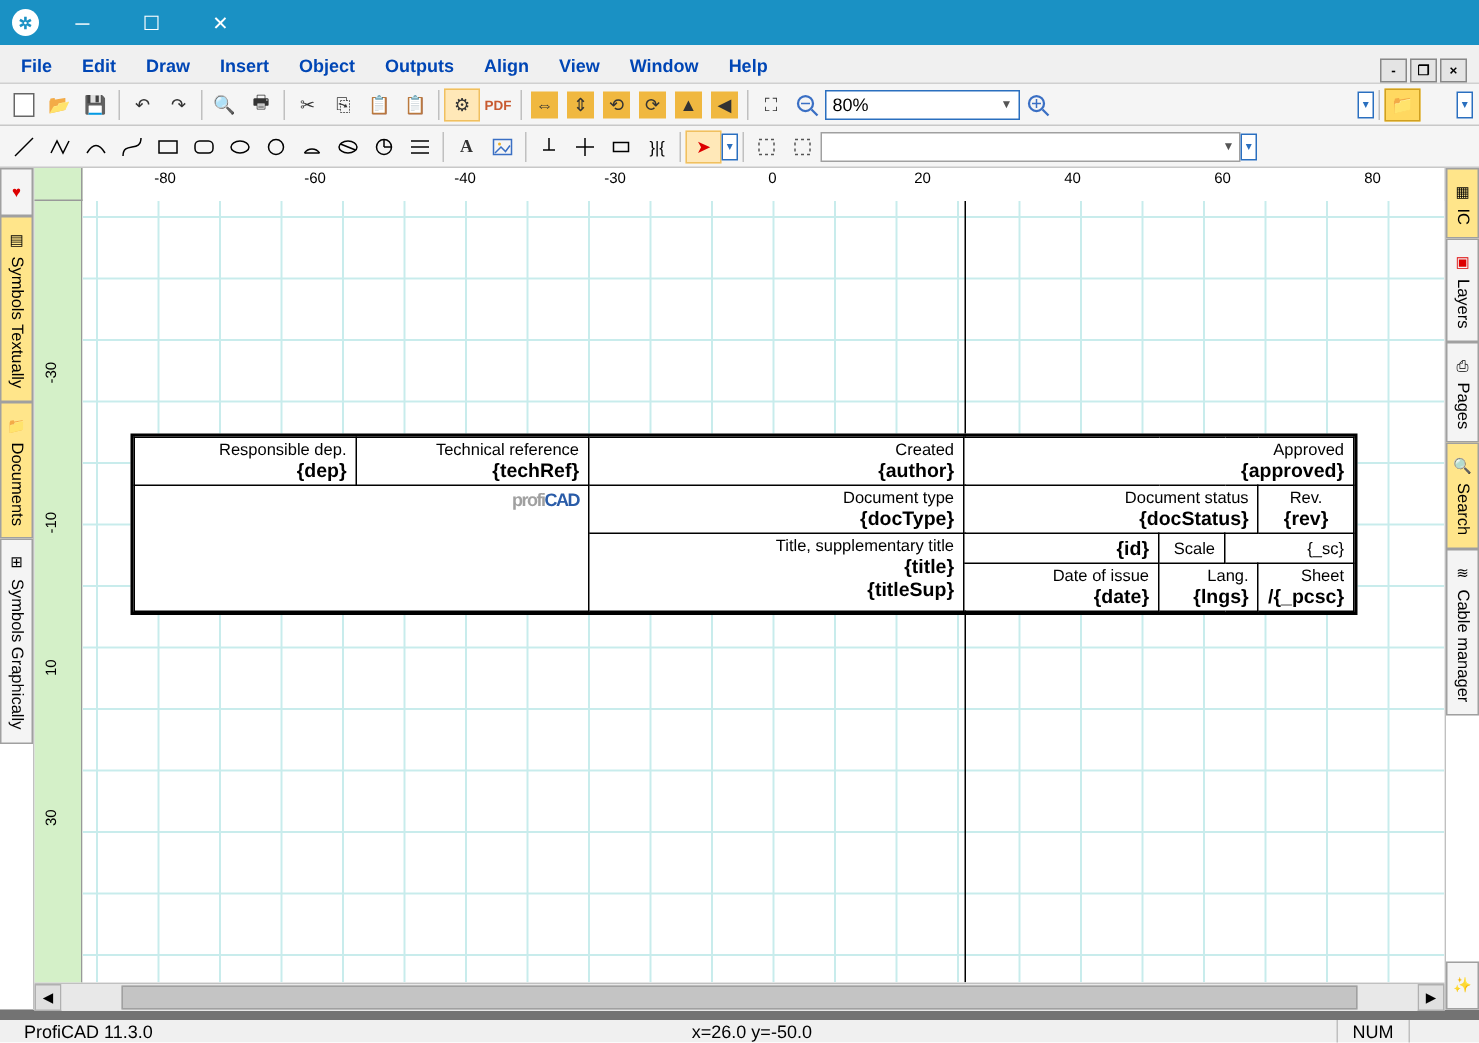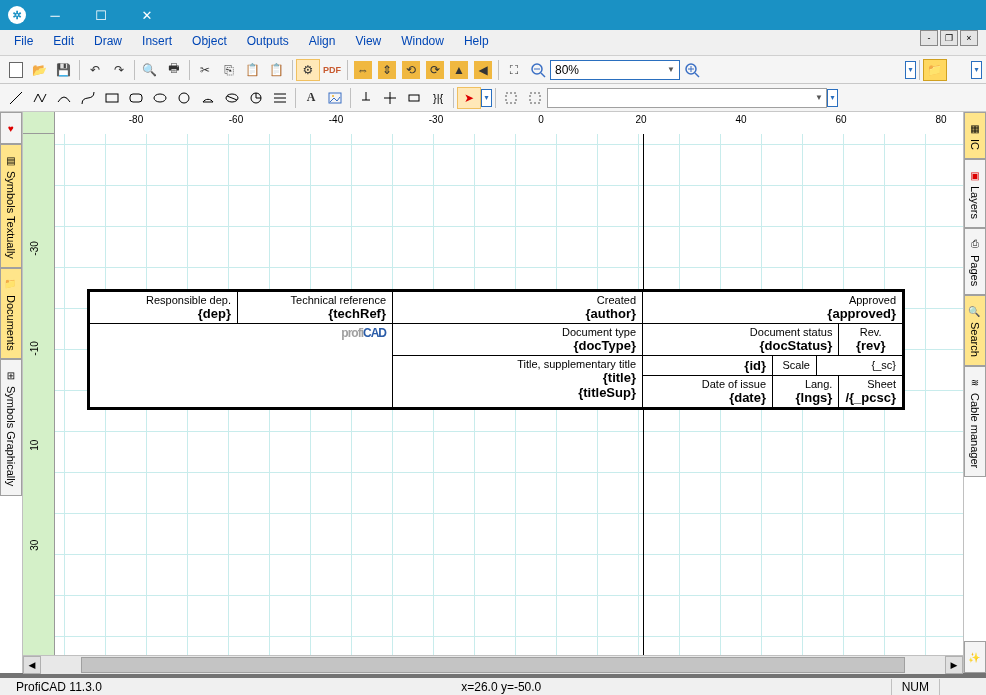--- a/index.html
+++ b/index.html
@@ -6,21 +6,21 @@
 html, body { width: 986px; height: 695px; overflow: hidden; background: #fff; }
 
 
 .titlebar { height: 30px; background: #1a91c4; display: flex; align-items: center; padding: 0 8px; color: #fff; font-size: 12px; }
 .titlebar .app-icon { width: 18px; height: 18px; background: #fff; border-radius: 50%; display: flex; align-items: center; justify-content: center; margin-right: 6px; color: #1a91c4; font-size: 11px; font-weight: bold; }
 .titlebar .title { flex: 1; }
 .titlebar .win-btns { display: flex; }
 .titlebar .win-btn { width: 46px; height: 30px; display: flex; align-items: center; justify-content: center; color: #fff; font-size: 13px; cursor: pointer; }
 
 
-.menubar { height: 26px; background: #f0f0f0; border-bottom: 1px solid #d0d0d0; display: flex; align-items: flex-start; padding: 0 4px; font-size: 12px; }
+.menubar { height: 26px; background: #f0f0f0; border-bottom: 1px solid #d0d0d0; display: flex; align-items: flex-end; padding: 0 4px; font-size: 12px; font-weight: bold; }
 .menubar .menu-item { padding: 4px 10px; color: #0046b5; cursor: pointer; }
 .menubar .mdi-btns { margin-left: auto; display: flex; gap: 2px; padding-right: 4px; }
 .menubar .mdi-btn { width: 18px; height: 16px; border: 1px solid #888; background: #e4e4e4; font-size: 9px; display: flex; align-items: center; justify-content: center; cursor: pointer; }
 
 
 .toolbar-row { height: 28px; background: #f5f5f5; border-bottom: 1px solid #c8c8c8; display: flex; align-items: center; padding: 0 4px; gap: 0; }
 .tb-btn { width: 24px; height: 22px; display: flex; align-items: center; justify-content: center; border: 1px solid transparent; cursor: pointer; font-size: 12px; color: #333; }
 .tb-btn.hl { background: #ffe8b8; border-color: #f0c060; }
 .tb-sep { width: 1px; height: 20px; background: #c0c0c0; margin: 0 3px; }
 .tb-zoom { width: 130px; height: 20px; border: 1px solid #2a6fbf; background: #fff; font-size: 12px; padding: 0 4px; display: flex; align-items: center; justify-content: space-between; }
@@ -42,21 +42,21 @@
 .workarea { display: flex; height: calc(695px - 30px - 26px - 28px - 28px - 22px); position: relative; }
 .left-tabs, .right-tabs { width: 22px; display: flex; flex-direction: column; }
 .vtab { writing-mode: vertical-rl; font-size: 11px; padding: 8px 2px; border: 1px solid #a0a0a0; background: #f4f4f4; cursor: pointer; display:flex; align-items:center; gap:4px; }
 .vtab.yellow { background: #ffe58a; }
 .vtab.spacer { flex: 1; border: none; background: transparent; }
 .vtab .tab-icon { width: 14px; height: 14px; writing-mode: horizontal-tb; font-size: 10px; display: inline-flex; align-items: center; justify-content: center; }
 
 .canvas-wrap { flex: 1; display: flex; flex-direction: column; background: #fff; border-left: 1px solid #c0c0c0; border-right: 1px solid #c0c0c0; }
 .ruler-corner { width: 32px; height: 22px; background: #d4f0c8; border-right:1px solid #999; border-bottom:1px solid #999; }
 .ruler-h { height: 22px; background: #d4f0c8; border-bottom:1px solid #999; position: relative; font-size: 10px; display:flex; }
-.ruler-h .tick { position: absolute; top: 2px; font-size: 10px; transform: translateX(-50%); margin-left: 26px; }
+.ruler-h .tick { position: absolute; top: 2px; font-size: 10px; transform: translateX(-50%); }
 .ruler-v { width: 32px; background: #d4f0c8; border-right:1px solid #999; position: relative; font-size: 10px; }
 .ruler-v .tick { position: absolute; left: 6px; writing-mode: vertical-rl; transform: translateY(50%) rotate(180deg); }
 
 .ruler-row { display: flex; }
 .canvas-row { display: flex; flex: 1; overflow: hidden; }
 .canvas { flex: 1; position: relative; background: #fff; overflow: hidden; }
 .grid { position:absolute; inset:0; background-image:
   linear-gradient(to right, #c8ecec 1px, transparent 1px),
   linear-gradient(to bottom, #c8ecec 1px, transparent 1px);
   background-size: 41px 41px; background-position: 460px 10px;
@@ -71,21 +71,21 @@
 .logo-cell { font-size: 40px; font-weight: 600; letter-spacing: -1px; padding: 4px 8px; }
 .logo-cell .lg1 { color: #a0a0a0; }
 .logo-cell .lg2 { color: #2a5ca8; font-weight: bold; }
 
 .scrollbar-h { height: 18px; background: #f0f0f0; border-top: 1px solid #c0c0c0; display: flex; align-items: center; }
 .scrollbar-h .sb-btn { width: 18px; height: 18px; background: #e0e0e0; border: 1px solid #b0b0b0; display:flex; align-items:center; justify-content:center; font-size:9px; cursor:pointer; }
 .scrollbar-h .sb-track { flex: 1; background: #e8e8e8; height: 18px; position: relative; }
 .scrollbar-h .sb-thumb { position:absolute; left: 40px; right: 40px; top:1px; bottom:1px; background: #c4c4c4; border:1px solid #a0a0a0; }
 
 
-.statusbar { height: 22px; background: #f0f0f0; border-top: 5px solid #737373; display:flex; align-items:center; font-size: 12px; padding: 0 6px; }
+.statusbar { height: 22px; background: #f0f0f0; border-top: 7px solid #737373; display:flex; align-items:center; font-size: 12px; padding: 0 6px; }
 .statusbar .sb-cell { padding: 0 10px; }
 .statusbar .spacer { flex: 1; }
 .statusbar .sb-sep { width:1px; height:16px; background:#c0c0c0; }
 
 svg { display:block; }
 </style>
 </head>
 <body>
 
 <div class="titlebar">

